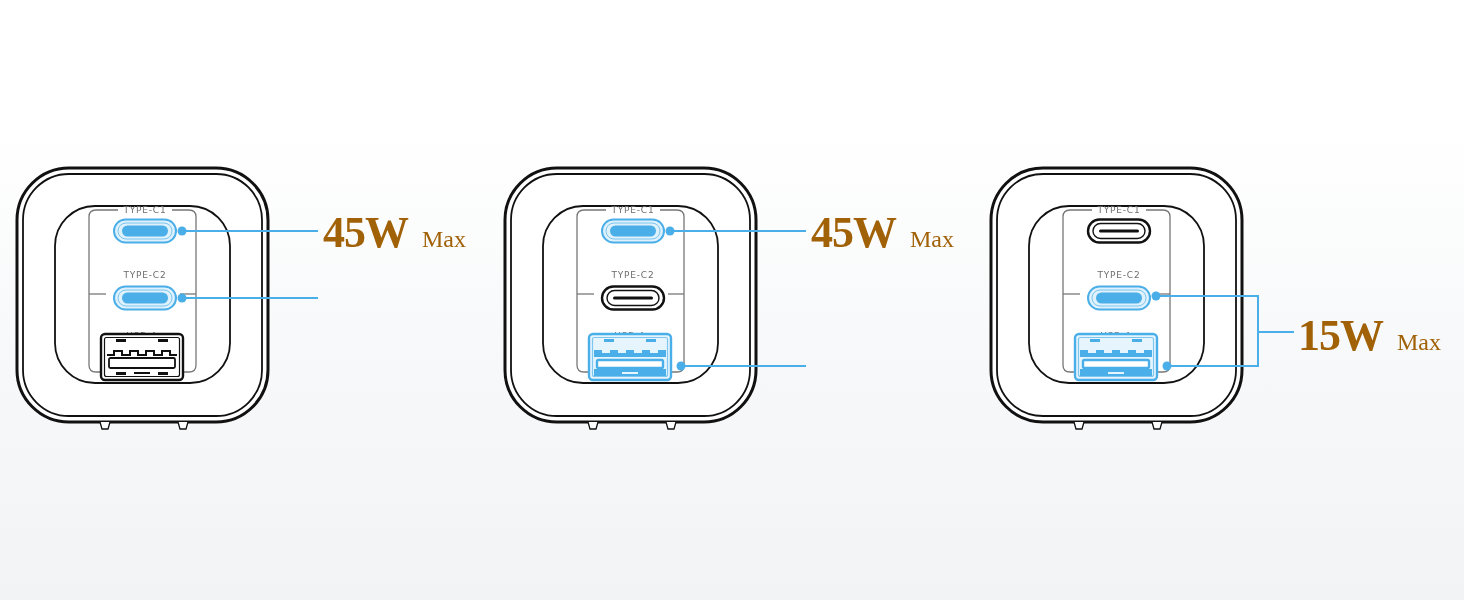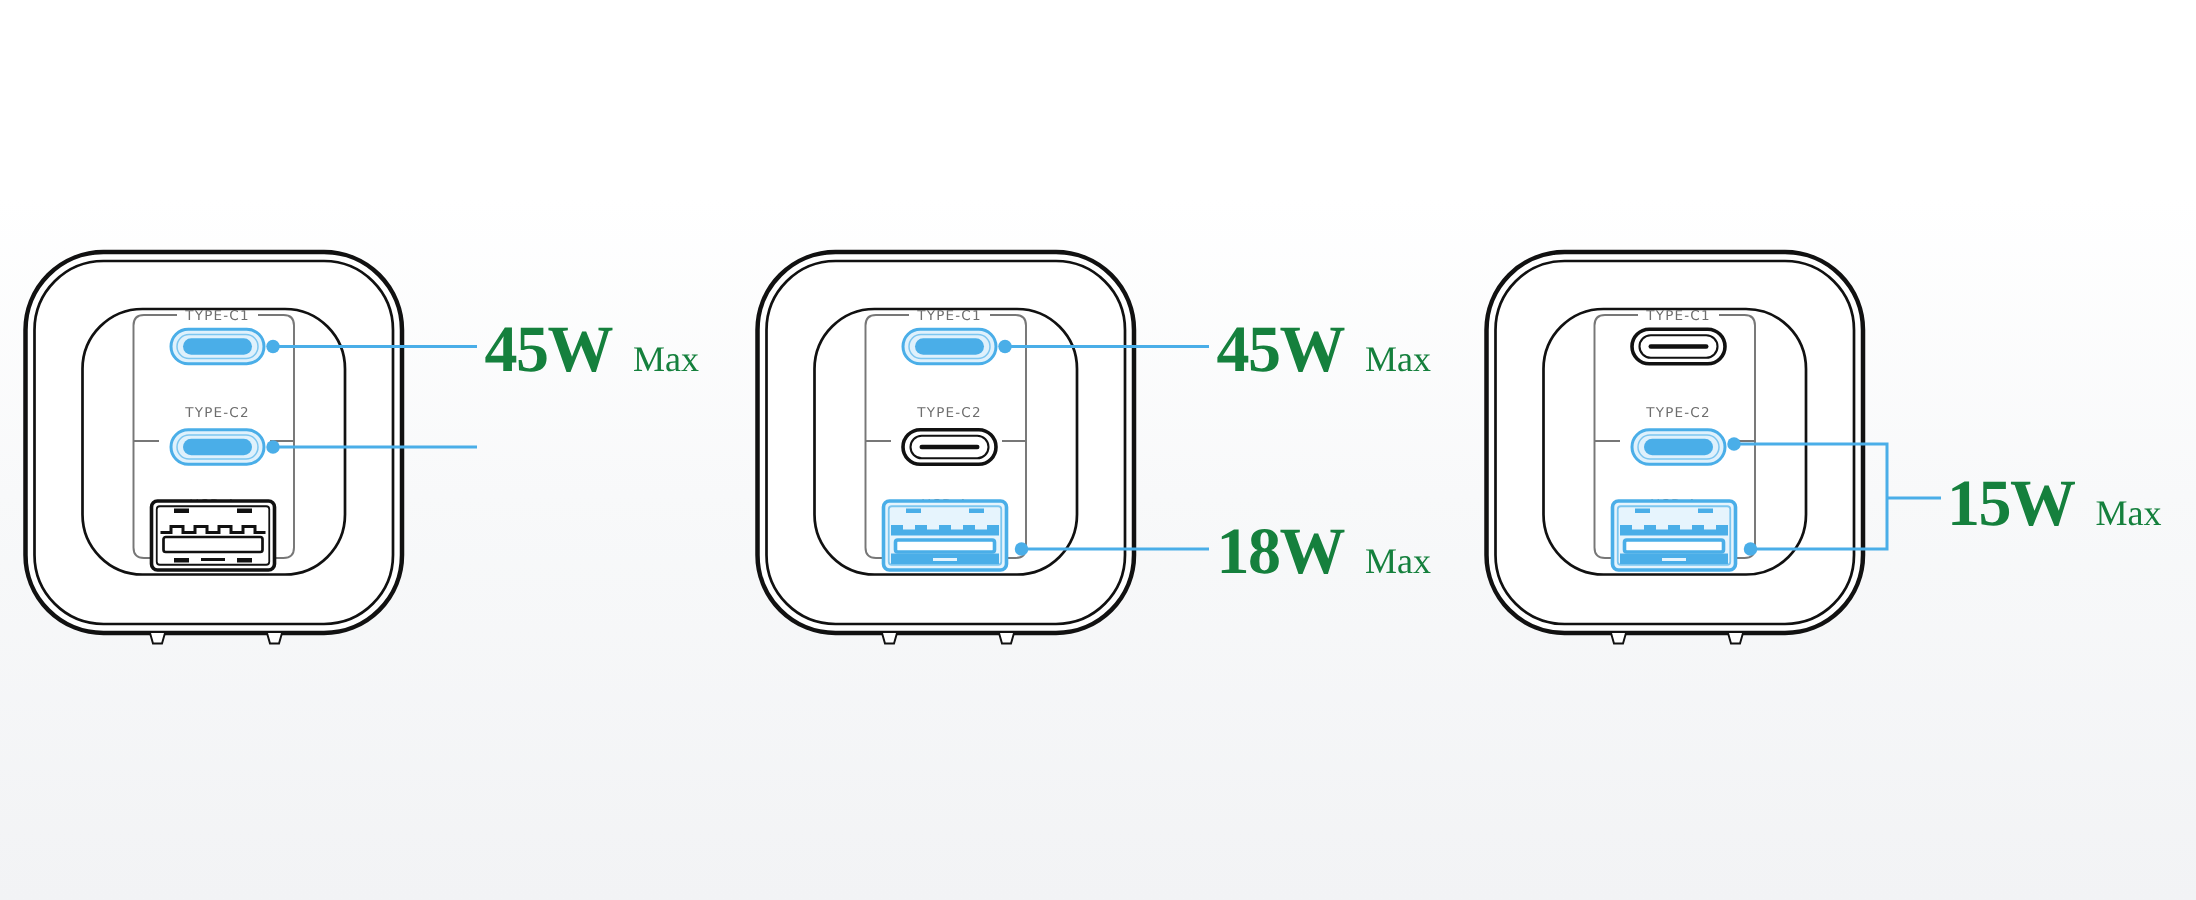--- a/index.html
+++ b/index.html
@@ -3,21 +3,21 @@
 <meta charset="utf-8">
 <style>
   html, body { margin:0; padding:0; }
   body {
     width:1464px; height:600px; overflow:hidden; position:relative;
     background: linear-gradient(to bottom, #ffffff 0%, #ffffff 22%, #f8f9fa 55%, #f2f3f5 100%);
     font-family: "Liberation Serif", serif;
   }
   .stage { position:absolute; left:0; top:16px; width:1464px; height:600px; }
   .stage svg { position:absolute; left:0; top:0; }
-  .label { position:absolute; white-space:nowrap; color:#15803d; line-height:1; }
+  .label { position:absolute; white-space:nowrap; color:#a16207; line-height:1; }
   .label .watt { font-family:"Liberation Serif", serif; font-weight:bold; font-size:44px; letter-spacing:-1px; }
   .label .max { font-family:"Liberation Serif", serif; font-size:24px; margin-left:14px; }
   .port-label { font-family:"DejaVu Sans", sans-serif; font-size:9px; fill:#6d6d6d; letter-spacing:0.8px; }
 </style>
 </head>
 <body>
 
 <div class="stage">
 <svg width="1464" height="600" viewBox="0 0 1464 600" xmlns="http://www.w3.org/2000/svg">
   <defs>
@@ -117,20 +117,17 @@
   </g>
 </svg>
 
 <div class="label" style="left:323px; top:195px;">
   <span class="watt">45W</span><span class="max">Max</span>
 </div>
 
 <div class="label" style="left:811px; top:195px;">
   <span class="watt">45W</span><span class="max">Max</span>
 </div>
-<div class="label" style="left:811px; top:330px;">
-  <span class="watt">18W</span><span class="max">Max</span>
-</div>
 
 <div class="label" style="left:1298px; top:298px;">
   <span class="watt">15W</span><span class="max">Max</span>
 </div>
 </div>
 
 </body></html>

